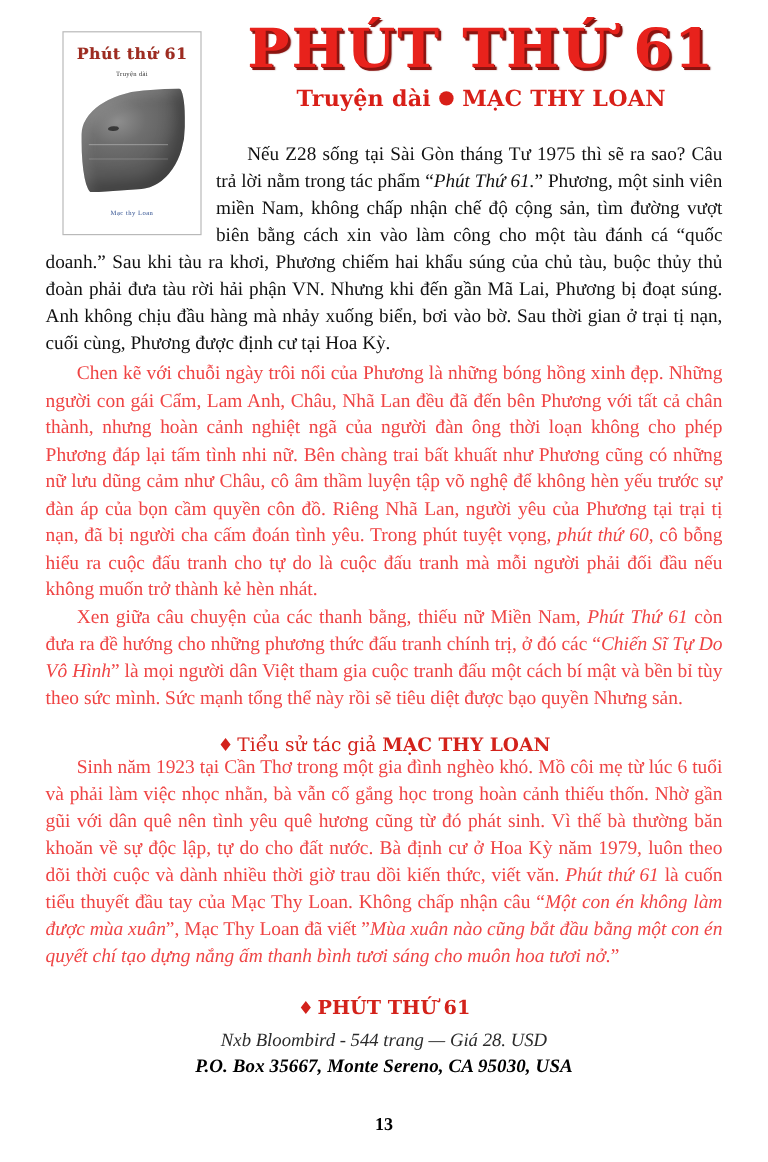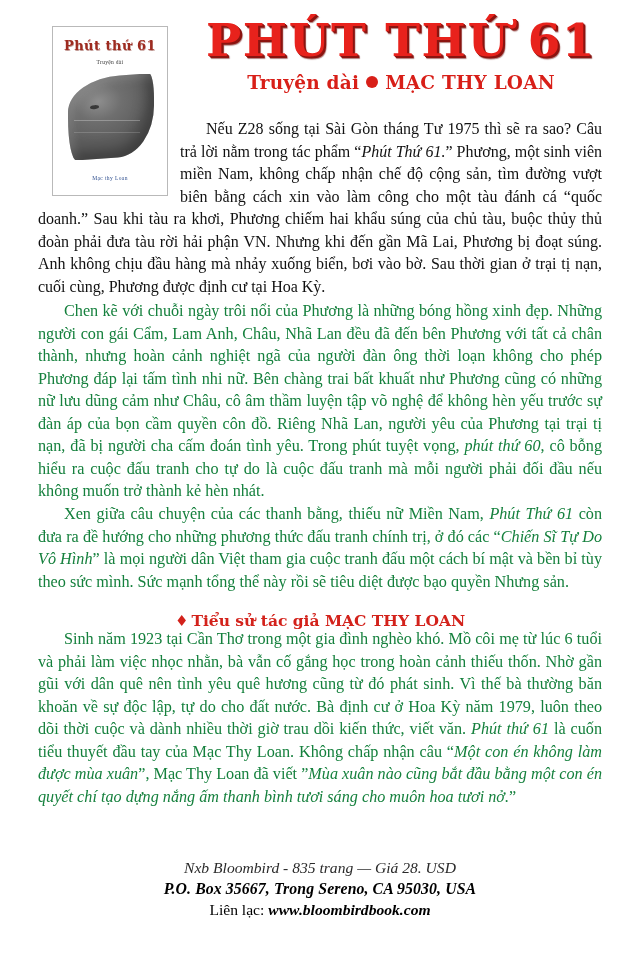--- a/index.html
+++ b/index.html
@@ -183,21 +183,21 @@
   }
   .body-text i { font-style: italic; }
 
   .para-block {
     position: absolute;
     left: 38px;
     width: 564px;
     font-size: 16.2px;
     line-height: 22.55px;
     text-align: justify;
-    color: #15803d;
+    color: #ef4444;
   }
   .para-block p { margin: 0; text-indent: 26px; }
 
   
   .section-head {
     position: absolute;
     left: 38px;
     width: 564px;
     text-align: center;
     color: #d3221b;
@@ -303,28 +303,31 @@
 
   <div class="para-block" style="top:300px;">
     <p><span>Chen kẽ với chuỗi ngày trôi nổi của Phương là những bóng hồng xinh đẹp. Những người con gái Cẩm, Lam Anh, Châu, Nhã Lan đều đã đến bên Phương với tất cả chân thành, nhưng hoàn cảnh nghiệt ngã của người đàn ông thời loạn không cho phép Phương đáp lại tấm tình nhi nữ. Bên chàng trai bất khuất như Phương cũng có những nữ lưu dũng cảm như Châu, cô âm thầm luyện tập võ nghệ để không hèn yếu trước sự đàn áp của bọn cầm quyền côn đồ. Riêng Nhã Lan, người yêu của Phương tại trại tị nạn, đã bị người cha cấm đoán tình yêu. Trong phút tuyệt vọng, </span><i>phút thứ 60</i><span>, cô bỗng hiểu ra cuộc đấu tranh cho tự do là cuộc đấu tranh mà mỗi người phải đối đầu nếu không muốn trở thành kẻ hèn nhát.</span></p>
   </div>
 
   <div class="para-block" style="top:503px;">
     <p><span>Xen giữa câu chuyện của các thanh bằng, thiếu nữ Miền Nam, </span><i>Phút Thứ 61</i><span> còn đưa ra đề hướng cho những phương thức đấu tranh chính trị, ở đó các “</span><i>Chiến Sĩ Tự Do Vô Hình</i><span>” là mọi người dân Việt tham gia cuộc tranh đấu một cách bí mật và bền bỉ tùy theo sức mình. Sức mạnh tổng thể này rồi sẽ tiêu diệt được bạo quyền Nhưng sản.</span></p>
   </div>
 
   <div class="section-head" style="top:611px;">
-    <span class="diamond">♦</span><span style="font-weight:700;">Tiểu sử tác giả </span><span style="font-weight:700;">MẠC THY LOAN</span>
+    <span class="diamond">♦</span><span style="font-weight:400;">Tiểu sử tác giả </span><span style="font-weight:700;">MẠC THY LOAN</span>
   </div>
 
   <div class="para-block" style="top:628px;">
     <p><span>Sinh năm 1923 tại Cần Thơ trong một gia đình nghèo khó. Mồ côi mẹ từ lúc 6 tuổi và phải làm việc nhọc nhằn, bà vẫn cố gắng học trong hoàn cảnh thiếu thốn. Nhờ gần gũi với dân quê nên tình yêu quê hương cũng từ đó phát sinh. Vì thế bà thường băn khoăn về sự độc lập, tự do cho đất nước. Bà định cư ở Hoa Kỳ năm 1979, luôn theo dõi thời cuộc và dành nhiều thời giờ trau dồi kiến thức, viết văn. </span><i>Phút thứ 61</i><span> là cuốn tiểu thuyết đầu tay của Mạc Thy Loan. Không chấp nhận câu “</span><i>Một con én không làm được mùa xuân</i><span>”, Mạc Thy Loan đã viết ”</span><i>Mùa xuân nào cũng bắt đầu bằng một con én quyết chí tạo dựng nắng ấm thanh bình tươi sáng cho muôn hoa tươi nở.</i><span>”</span></p>
   </div>
 
+  <div class="footer-head" style="top:830px;">
+    <span class="diamond">♦</span><span>PHÚT THỨ 61</span>
+  </div>
 
   <div class="footer-lines" style="top:857px;">
-    <div class="fl-1">Nxb Bloombird - 835 trang —  Giá 28. USD</div>
-    <div class="fl-2">P.O. Box 35667, Trong Sereno, CA 95030, USA</div>
-    <div class="fl-3"><span>Liên lạc: </span><span class="site">www.bloombirdbook.com</span></div>
-  </div>
-
+    <div class="fl-1">Nxb Bloombird - 544 trang —  Giá 28. USD</div>
+    <div class="fl-2">P.O. Box 35667, Monte Sereno, CA 95030, USA</div>
+  </div>
+
+  <div class="page-number">13</div>
 
 </div>
 
 </body></html>

